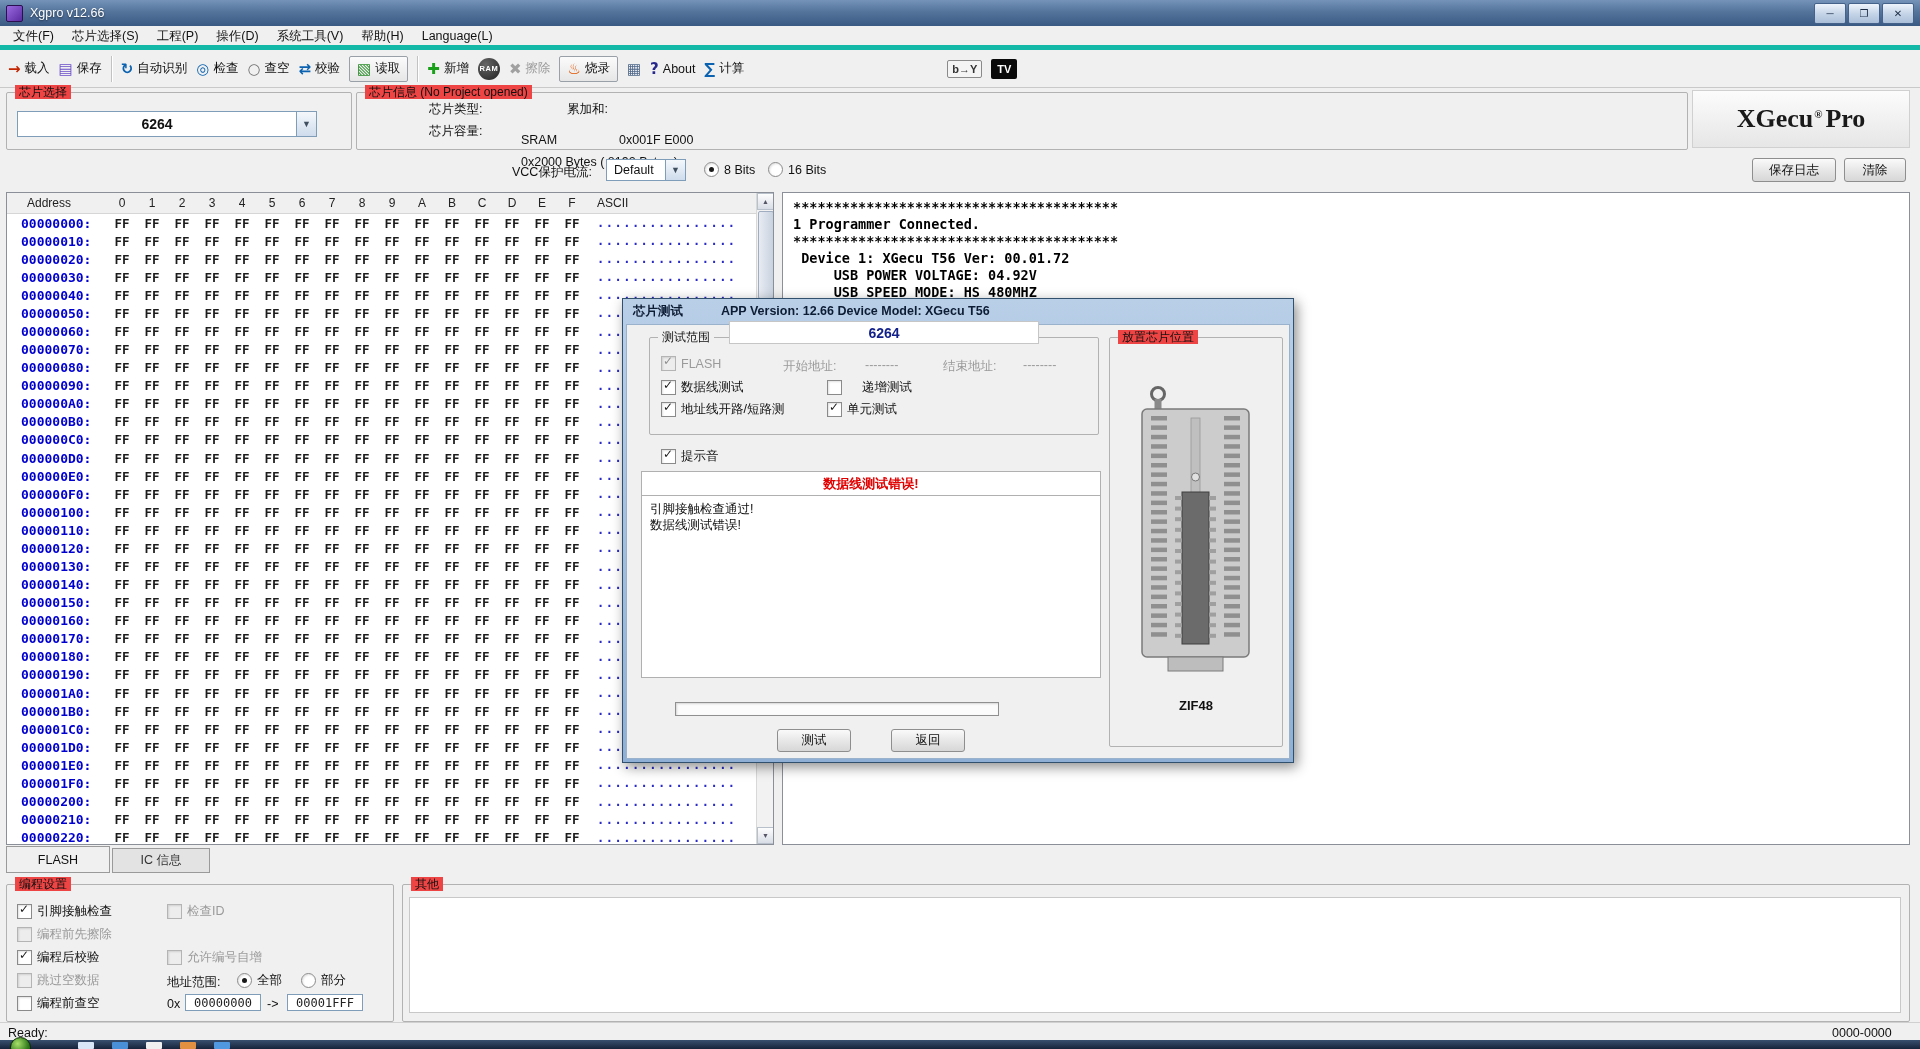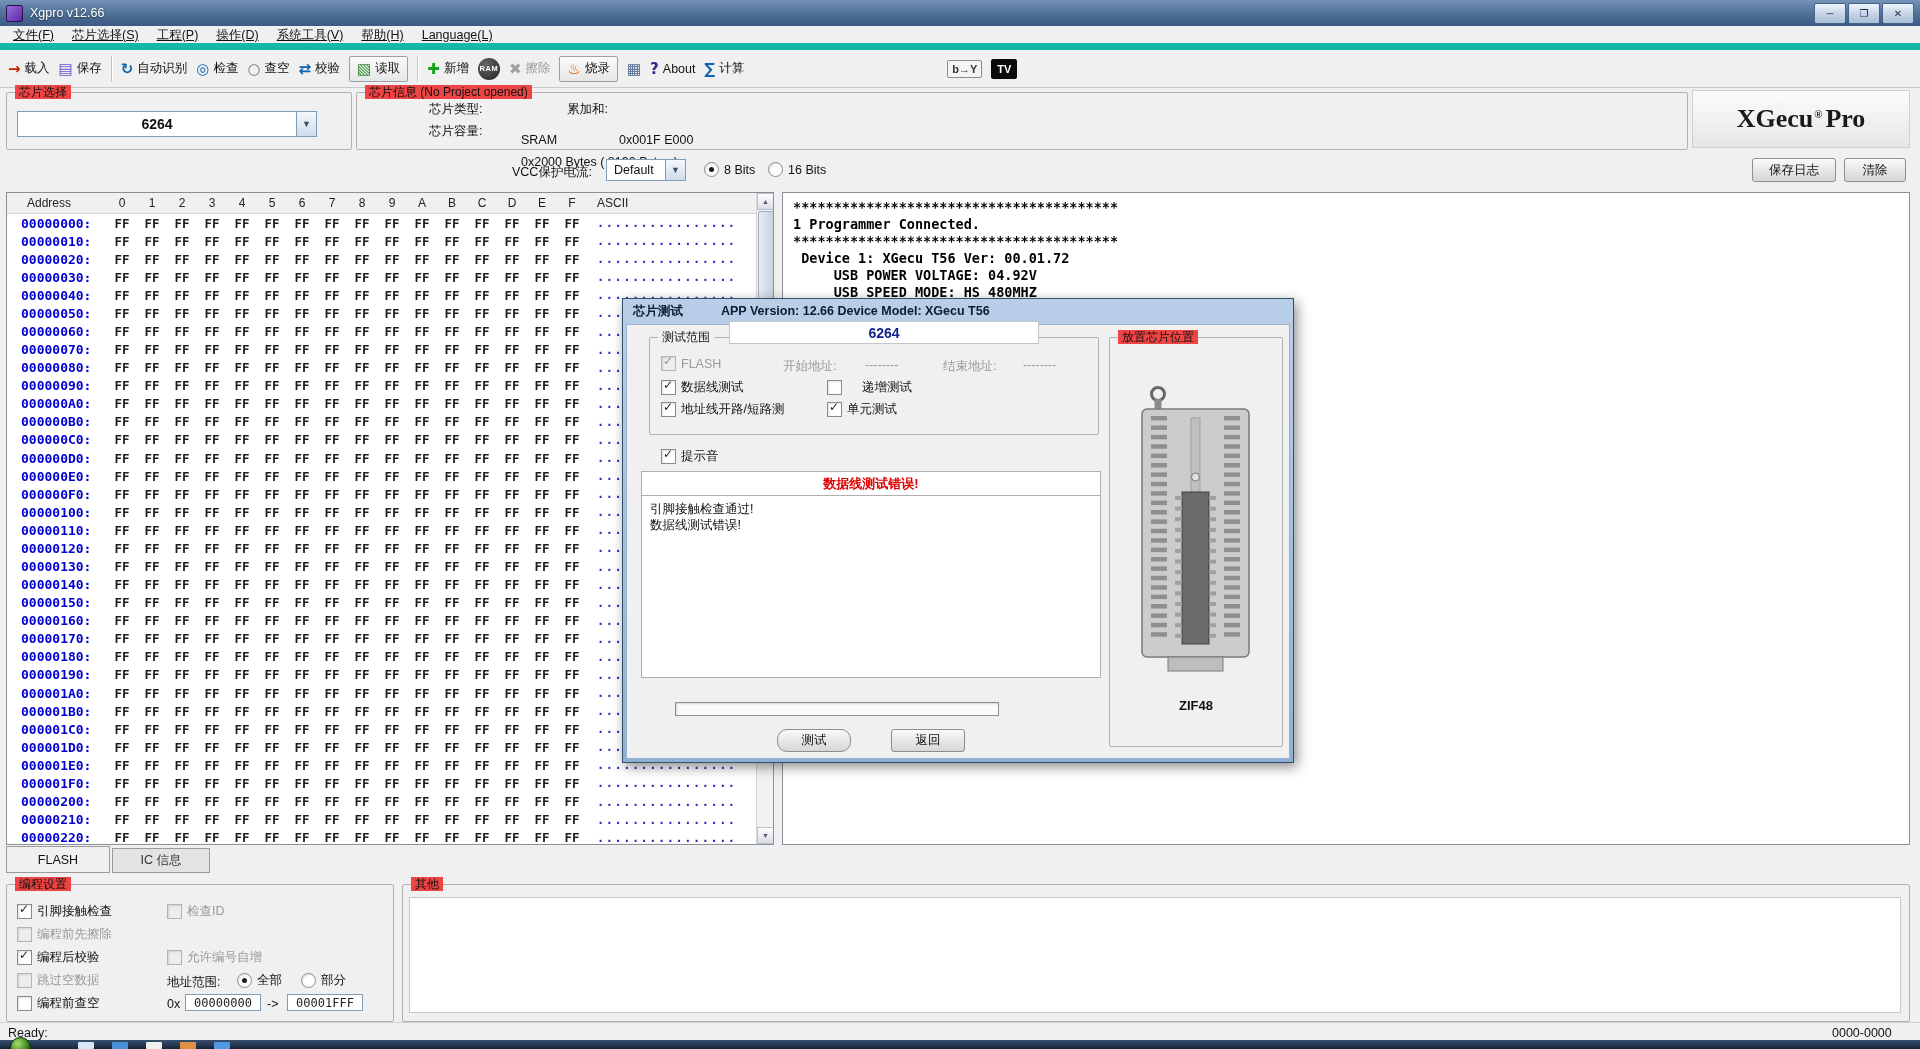--- a/index.html
+++ b/index.html
@@ -9,22 +9,22 @@
   
   .titlebar{position:absolute;left:0;top:0;width:100%;height:26px;box-sizing:border-box;
     background:linear-gradient(#7593b8 0%,#54749c 45%,#3a5a84 100%);display:flex;align-items:center;padding:0 6px;}
   .appicon{width:15px;height:15px;background:linear-gradient(135deg,#9a6ae0,#5a2ba0);border:1px solid #2a1050;border-radius:2px;margin-right:7px;flex:none;}
   .title{color:#fff;text-shadow:0 1px 2px rgba(0,0,0,.55);}
   .winbtns{margin-left:auto;display:flex;gap:2px;}
   .wbtn{width:30px;height:19px;background:linear-gradient(#eef4fb,#c6d5e8 50%,#aabfd8);border:1px solid #44628a;border-radius:2px;
     display:flex;align-items:center;justify-content:center;font-size:10px;color:#1c2c44;}
 
   
-  .menubar{position:absolute;left:0;top:26px;width:100%;height:24px;background:#f0f0f0;border-bottom:7px solid #14b8a6;
-    display:flex;align-items:center;padding-left:4px;box-sizing:border-box;text-decoration:underline;}
+  .menubar{position:absolute;left:0;top:26px;width:100%;height:24px;background:#f0f0f0;border-bottom:5px solid #14b8a6;
+    display:flex;align-items:center;padding-left:4px;box-sizing:border-box;}
   .mitem{padding:0 9px;line-height:24px;}
   .toolbar{position:absolute;left:0;top:50px;width:100%;height:38px;background:#f0f0f0;border-bottom:1px solid #c9c9c9;
     display:flex;align-items:center;padding:0 8px;gap:9px;box-sizing:border-box;}
   .tbtn{display:inline-flex;align-items:center;gap:4px;}
   .tbtn.boxed{border:1px solid #9aa0a8;background:linear-gradient(#fbfbfb,#e6e6e6);padding:3px 7px;border-radius:2px;}
   .ticon{font-size:15px;font-weight:bold;font-family:"DejaVu Sans",sans-serif;}
   .tlabel{font-size:12.5px;}
   .tdis .tlabel{color:#9a9a9a;}
   .roundel{width:22px;height:22px;border-radius:50%;background:radial-gradient(circle at 35% 30%,#666,#222);color:#fff;
     font-size:7.5px;font-weight:bold;display:flex;align-items:center;justify-content:center;letter-spacing:.5px;}
@@ -1025,21 +1025,21 @@
         <span>提示音</span>
       </label>
 
       <div class="errbox">数据线测试错误!</div>
       <div class="resbox">
           <div class="resline">引脚接触检查通过!</div>
           <div class="resline">数据线测试错误!</div>
         </div>
       <div class="pbar"></div>
 
-      <div class="btn" style="left:150px;top:404px;width:74px;height:23px;border-radius:10px;">测试</div>
+      <div class="btn" style="left:150px;top:404px;width:74px;height:23px;">测试</div>
       <div class="btn" style="left:264px;top:404px;width:74px;height:23px;">返回</div>
 
       <div class="grp zifwrap">
         <span class="lg">放置芯片位置</span>
         <svg style="position:absolute;left:28px;top:44px;" width="115" height="300" viewBox="0 0 115 300">
           <circle cx="20" cy="12" r="6.5" fill="none" stroke="#666" stroke-width="3"></circle>
           <rect x="16.5" y="17" width="7" height="12" fill="#8a8a8a"></rect>
           <rect x="4" y="27" width="107" height="248" rx="5" fill="#cccccc" stroke="#7a7a7a" stroke-width="1.5"></rect>
           <rect x="30" y="275" width="55" height="14" fill="#bdbdbd" stroke="#7a7a7a"></rect>
           <g id="zif-slots">

